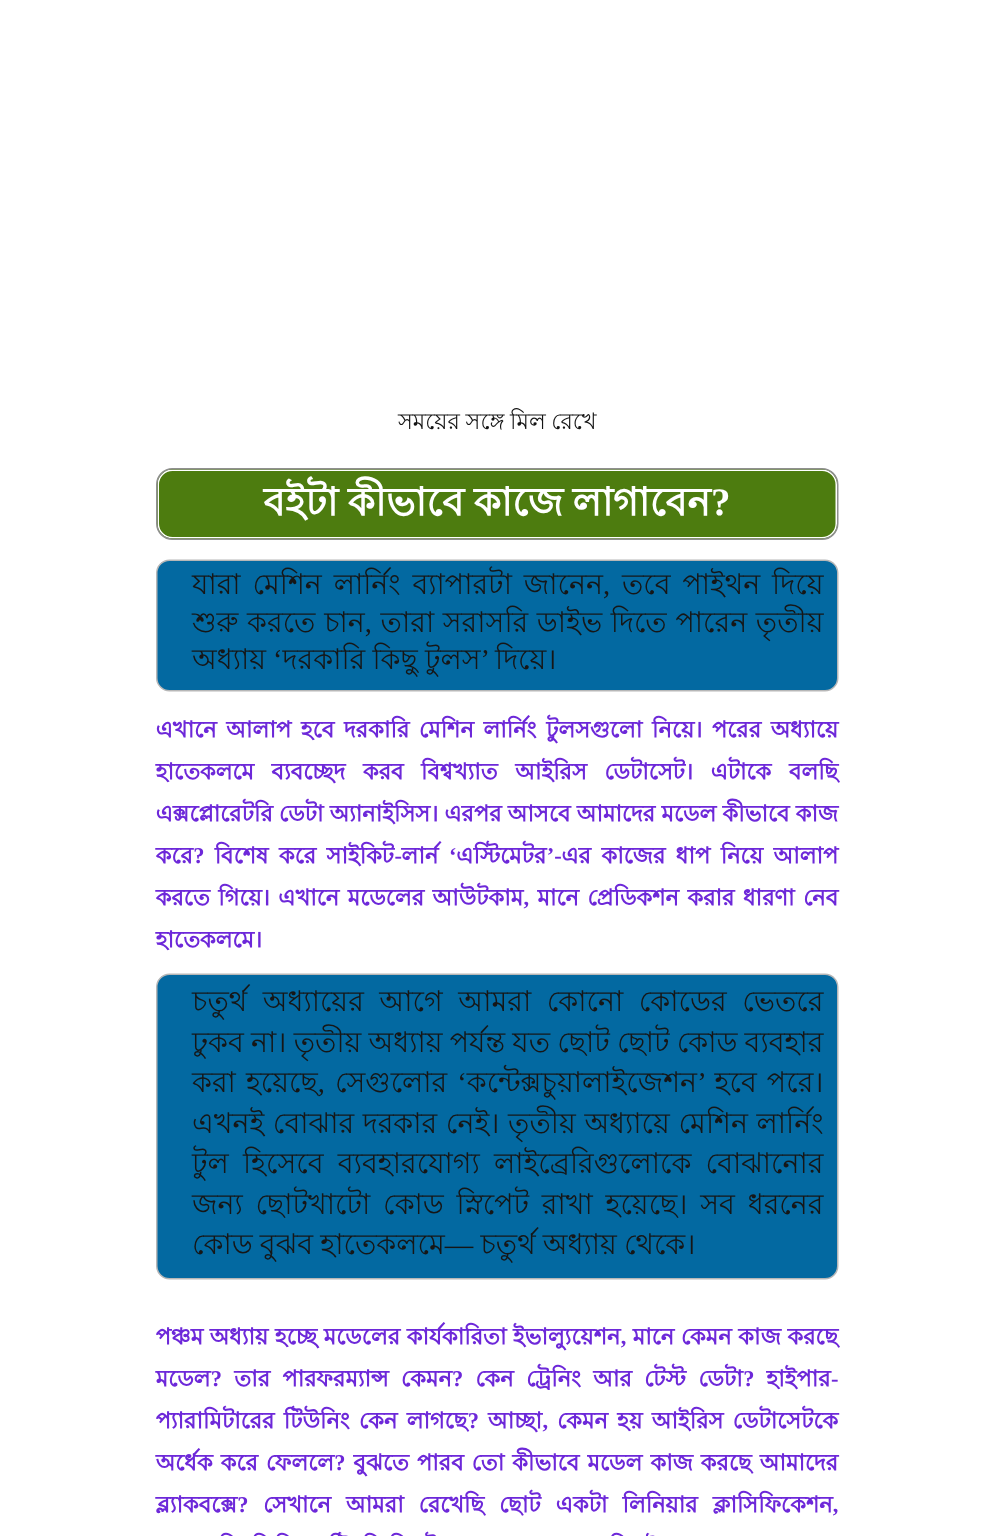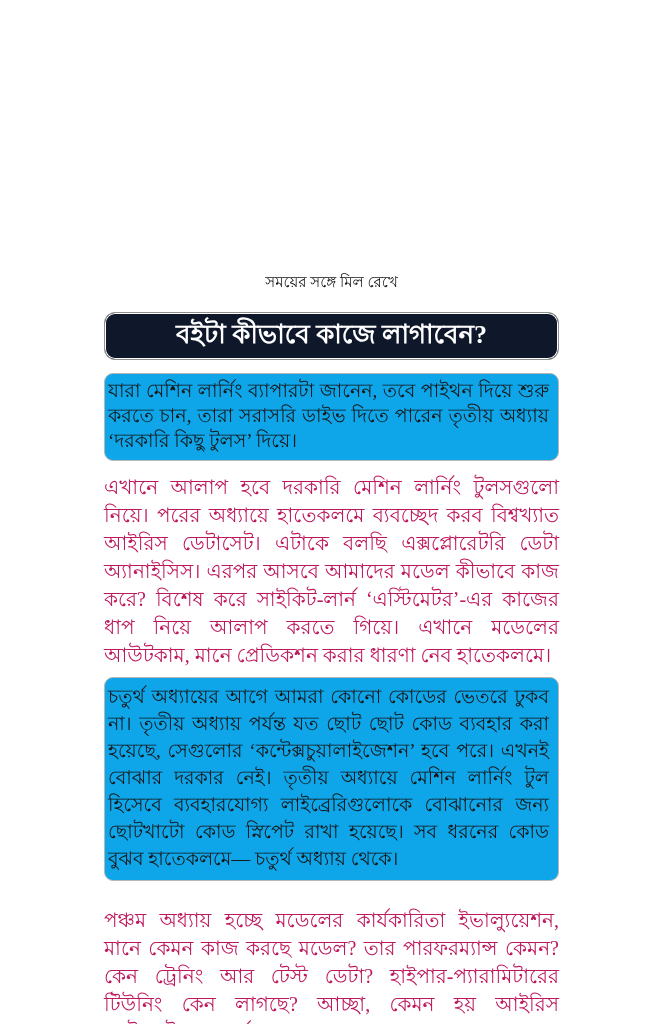--- a/index.html
+++ b/index.html
@@ -25,50 +25,51 @@
     width: 455px;
   }
   .kicker {
     text-align: center;
     font-size: 15px;
     line-height: 20px;
     color: #141414;
     margin-bottom: 9px;
   }
   .title-banner {
-    background: #0f172a;
+    background: #4d7c0f;
     border: 1px solid #8f8f8f;
     border-radius: 11px;
     color: #ffffff;
     text-align: center;
     font-weight: bold;
     font-size: 26px;
     line-height: 30px;
     padding: 7px 10px 9px 10px;
     margin-bottom: 13px;
     box-shadow: 0 0 0 1px #ffffff inset;
     margin-top: 20px;
   }
   .highlight-box {
-    background: #0ea5e9;
+    background: #0369a1;
     border: 1px solid #b7b7b7;
     border-radius: 9px;
-    padding: 4px 9px 7px 3px;
+    padding: 4px 9px 7px 23px;
     font-size: 19px;
     line-height: 25px;
     text-align: justify;
     color: #161616;
   }
   .box-1 { margin-bottom: 12px; }
   .box-2 { margin-bottom: 25px; line-height: 27px; padding-top: 5px; padding-bottom: 8px; }
   .para {
-    font-size: 20px;
+    font-size: 15px;
     line-height: 28px;
     text-align: justify;
-    color: #be185d;
+    color: #6d28d9;
+    font-weight: bold;
   }
   .para-1 { margin-bottom: 8px; }
 </style>
 </head>
 <body>
 
 <div class="page">
   <div class="content">
 
     <div class="kicker">সময়ের সঙ্গে মিল রেখে</div>

